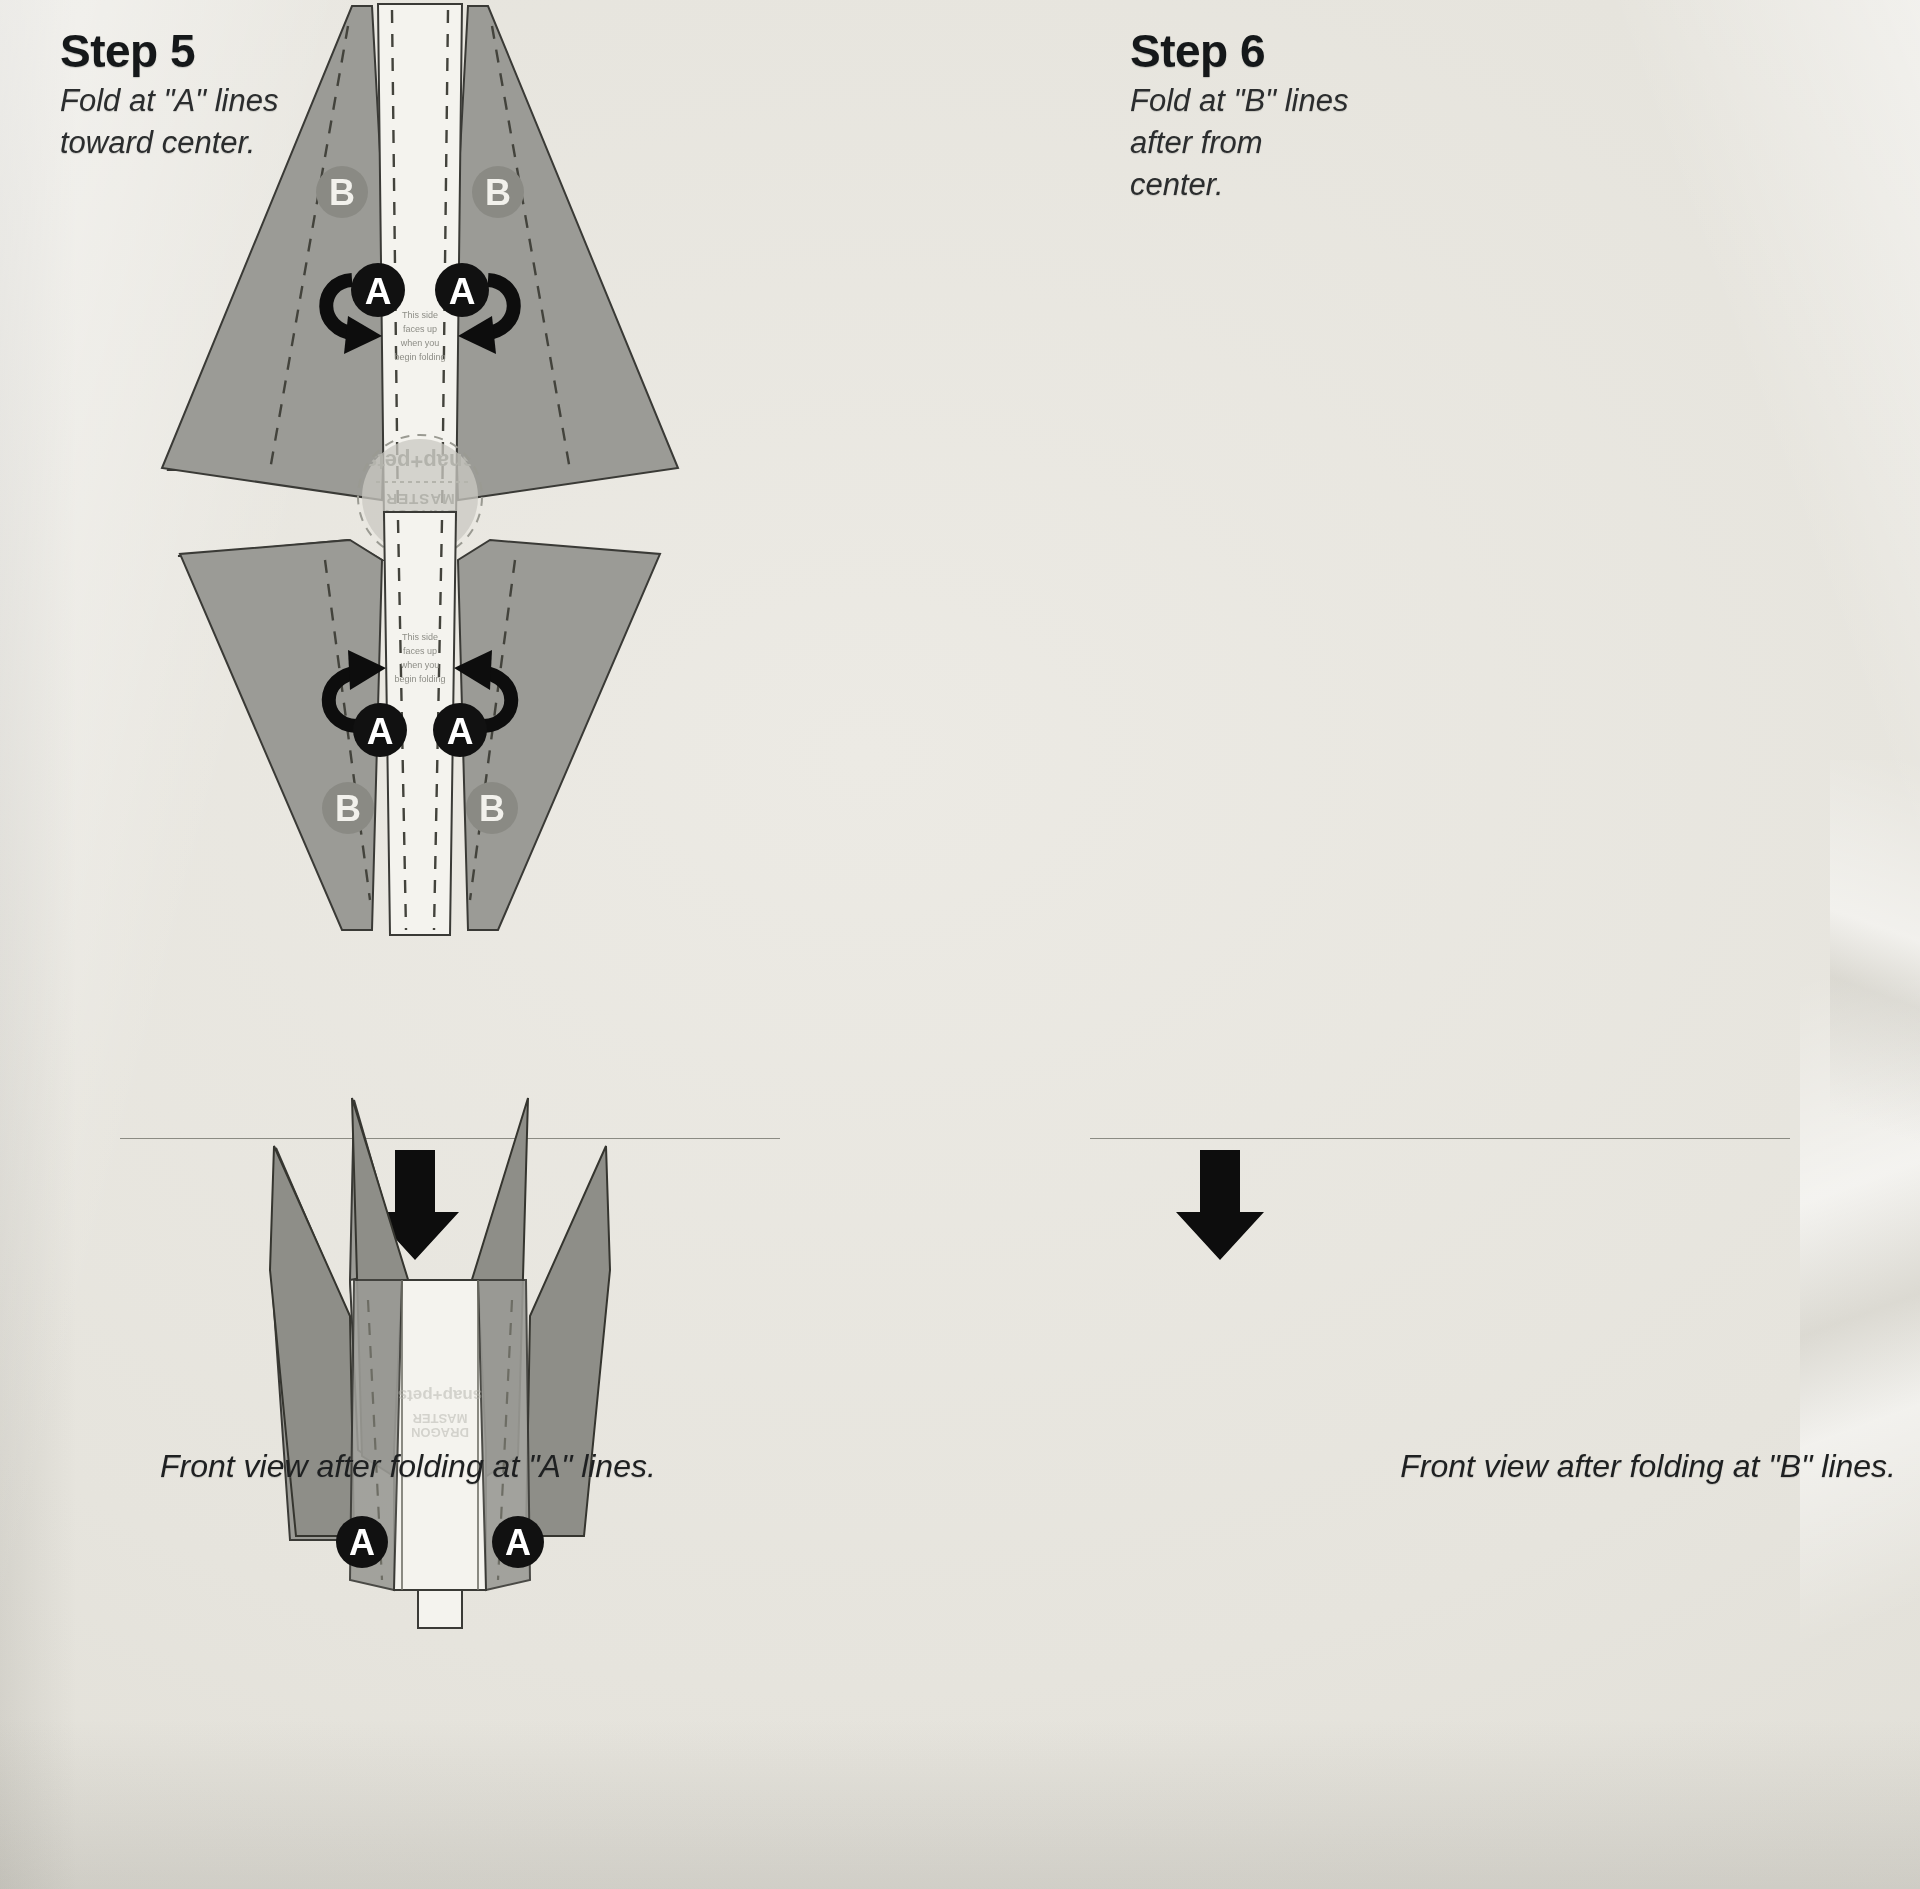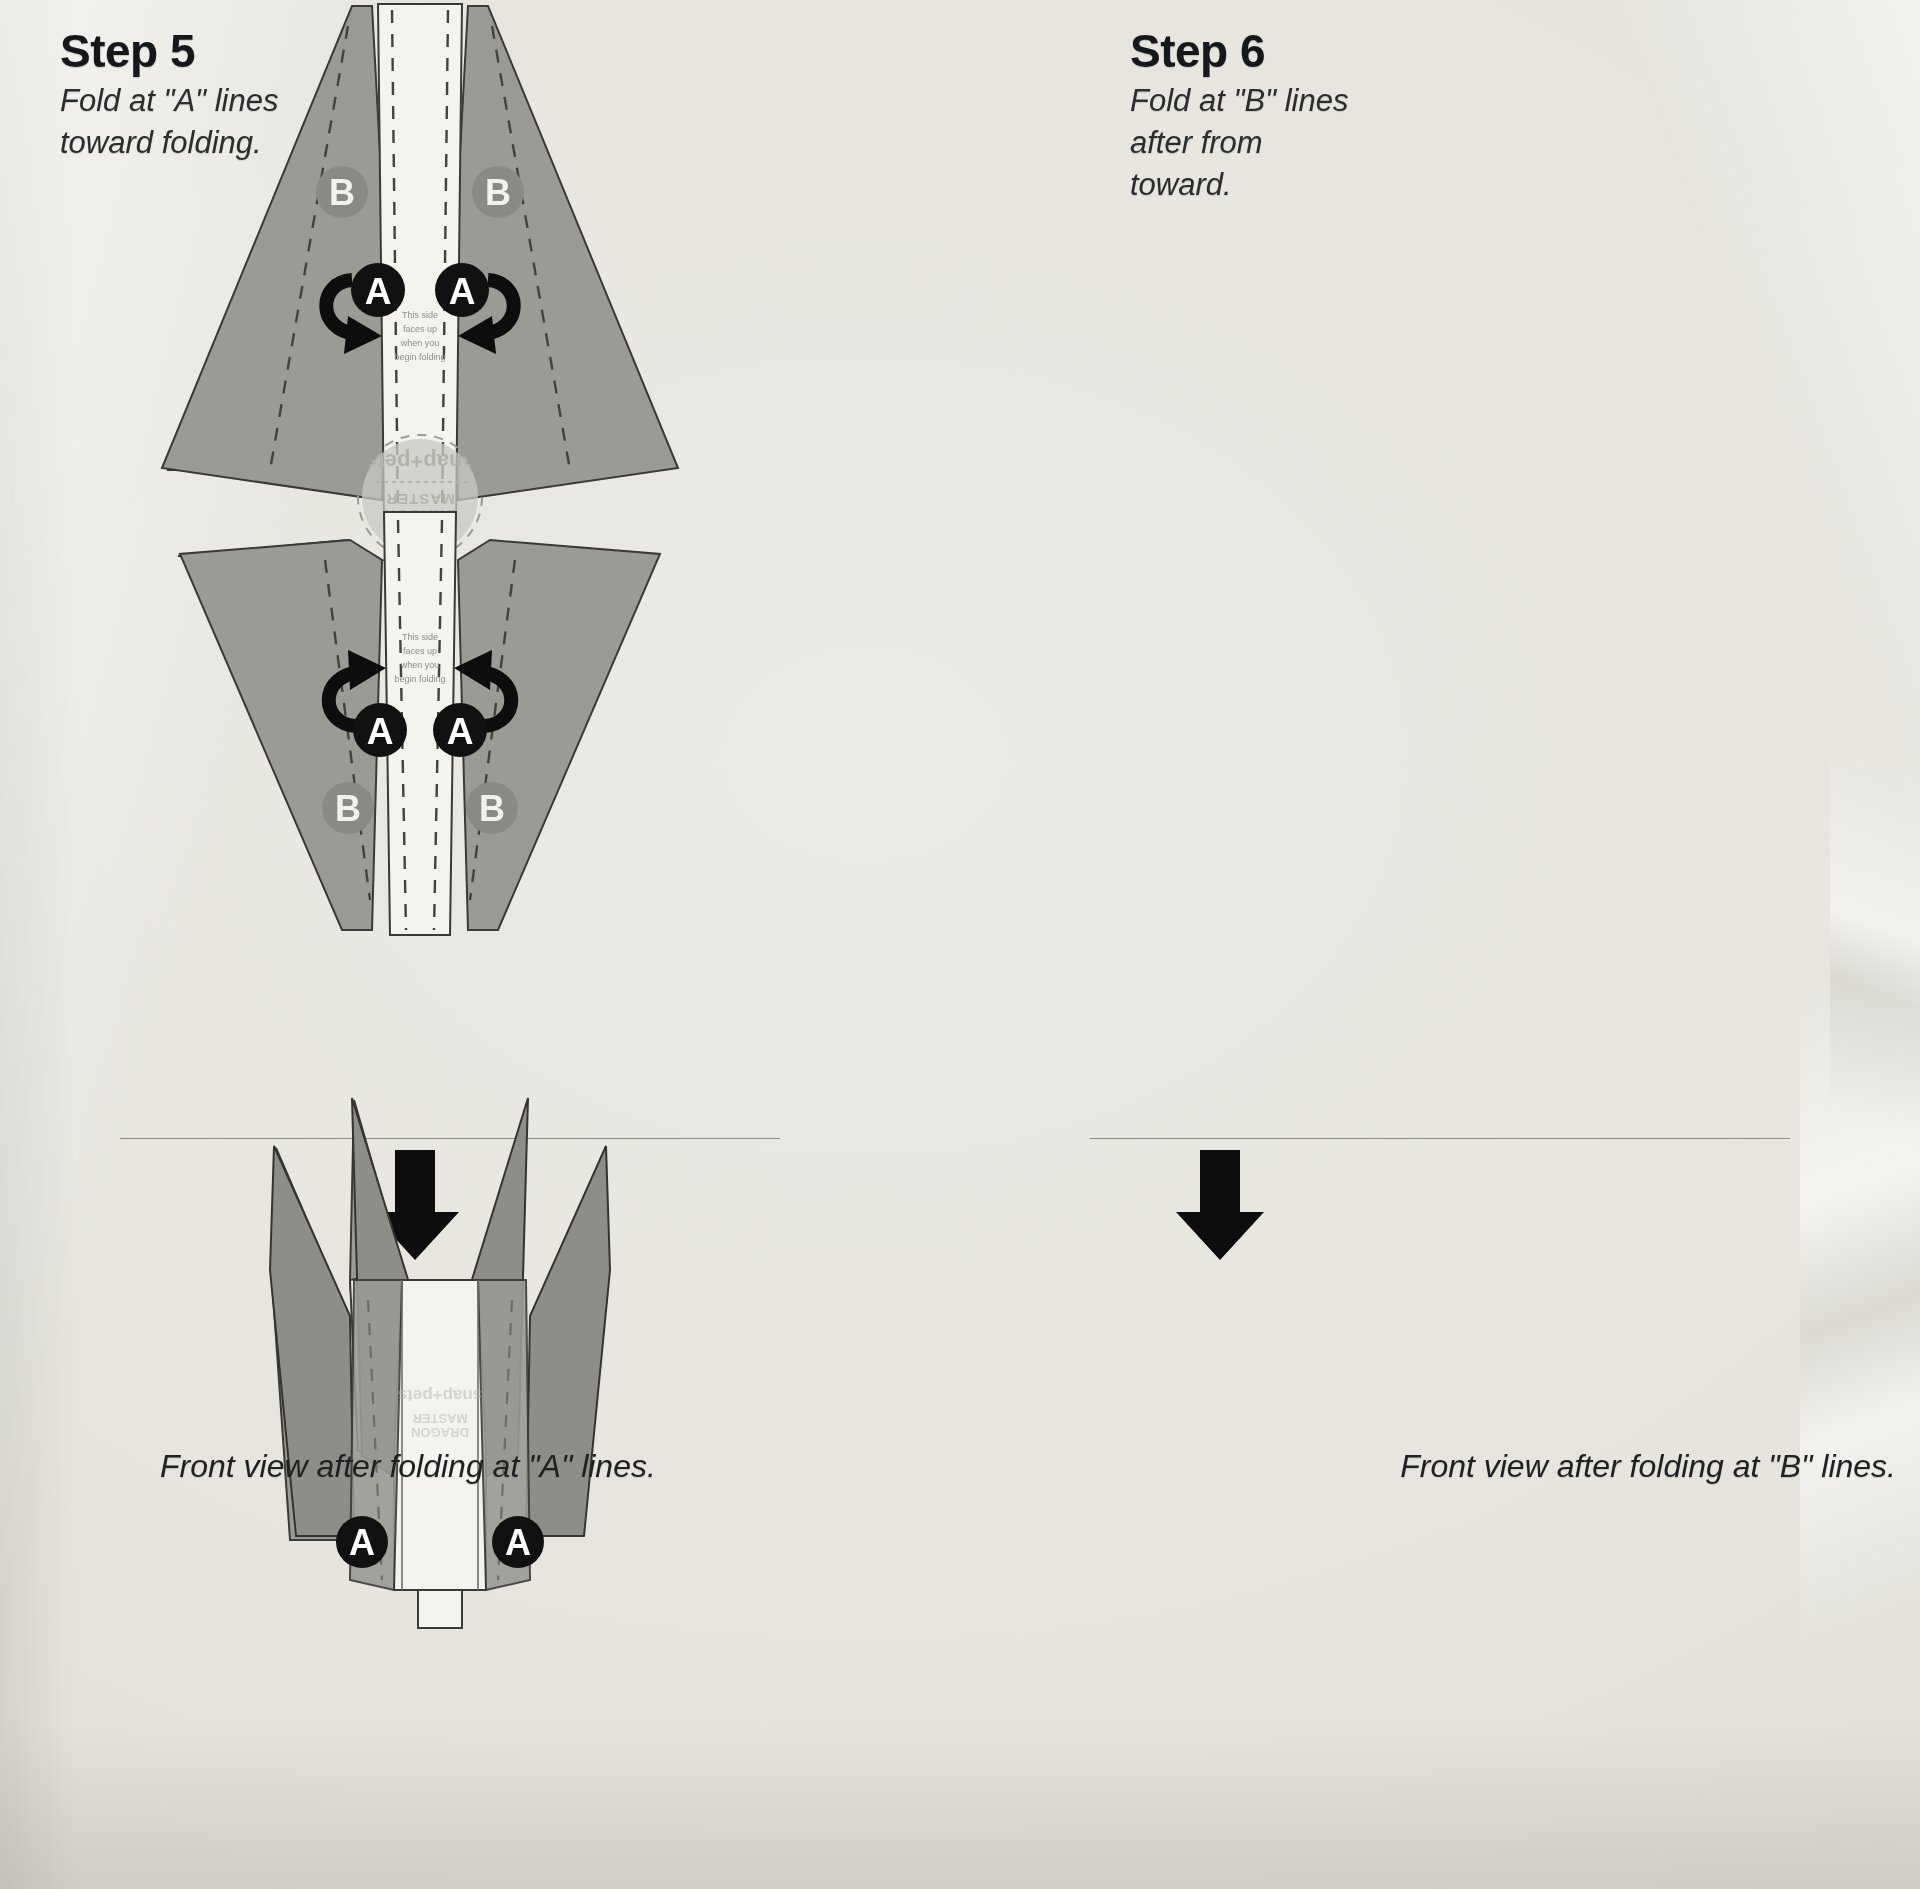--- a/index.html
+++ b/index.html
@@ -98,21 +98,21 @@
 
 <div id="sheet"></div>
 <div class="crinkle" id="crinkle1"></div>
 <div class="crinkle" id="crinkle2"></div>
 
 <div class="panel" id="panel-left">
 
   <div class="step-head" id="head-left">
     <p class="step-title">Step 5</p>
     <p class="step-sub">Fold at "A" lines</p>
-    <p class="step-sub">toward folding.</p>
+    <p class="step-sub">toward center.</p>
   </div>
 
   <div class="svgwrap" id="fig-left-top">
     <svg viewBox="0 0 600 990" width="600" height="990">
       <defs>
         <clipPath id="clipLogoL">
             <circle cx="300" cy="497" r="60"></circle>
           </clipPath>
       </defs>
 
@@ -275,21 +275,21 @@
 
   <div class="caption" id="cap-left">Front view after folding at "A" lines.</div>
 </div>
 
 <div class="panel" id="panel-right">
 
   <div class="step-head" id="head-right" style="left:210px;">
     <p class="step-title">Step 6</p>
     <p class="step-sub">Fold at "B" lines</p>
     <p class="step-sub">after from</p>
-    <p class="step-sub">toward.</p>
+    <p class="step-sub">center.</p>
   </div>
 
   <div class="divider" id="div-right" style="left:170px;width:700px;"></div>
 
   <div class="svgwrap" style="left:240px;top:1150px;width:120px;height:110px;">
     <svg viewBox="0 0 120 110" width="120" height="110">
       <path class="arrowblk" d="M40,0 L80,0 L80,62 L104,62 L60,110 L16,62 L40,62 Z"></path>
     </svg>
   </div>
 

